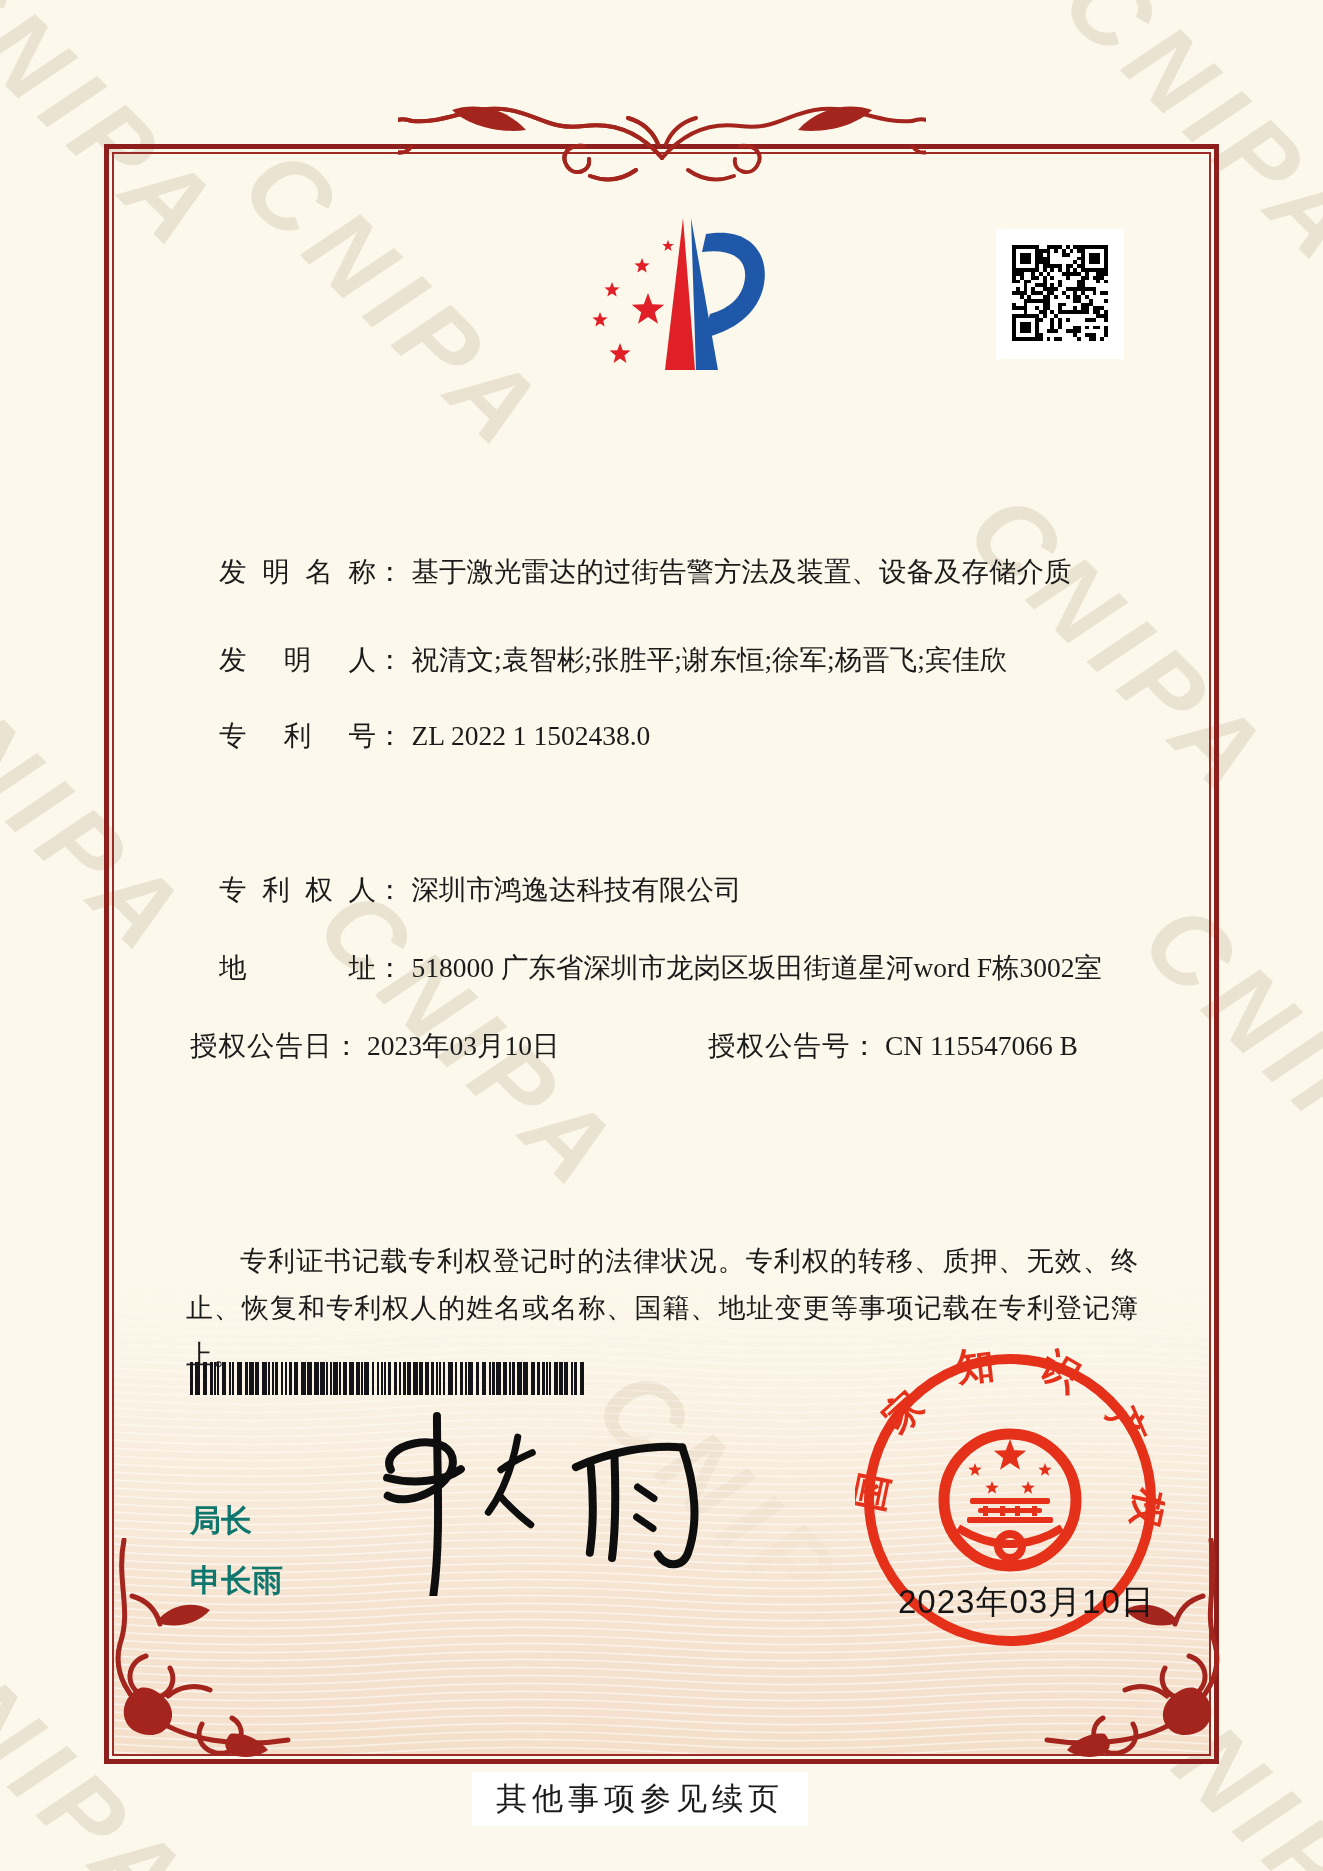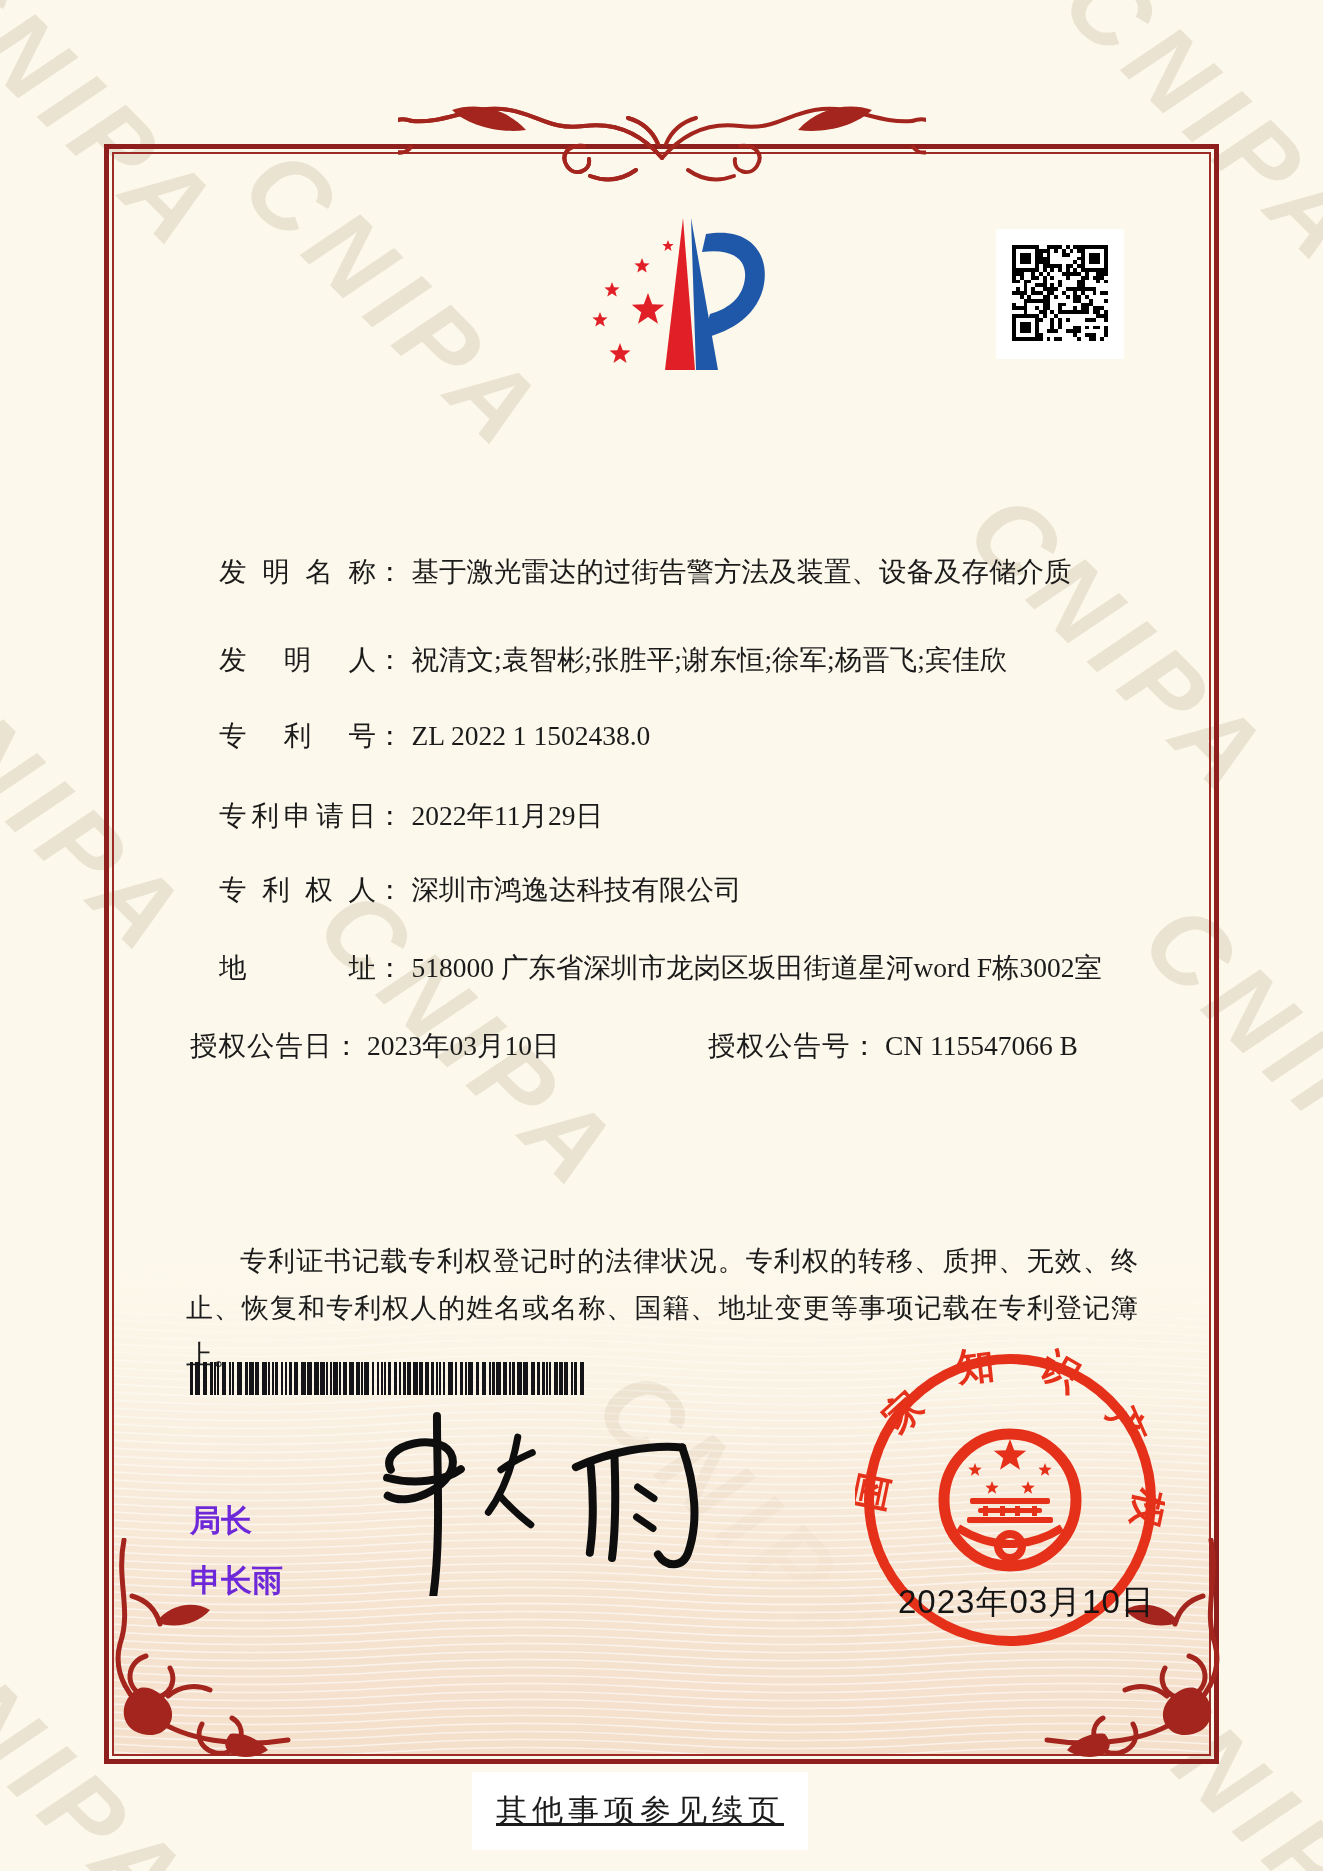--- a/index.html
+++ b/index.html
@@ -44,29 +44,29 @@
   .grant{position:absolute;left:190px;top:1028px;width:960px;font-size:27.5px;z-index:4;}
   .grant .right{position:absolute;left:518px;top:0;}
   .grant .glabel{letter-spacing:1px;}
   
   .para{position:absolute;left:186px;width:952px;font-size:27px;line-height:47px;text-align:justify;
         text-indent:54px;z-index:4;}
   .p1{top:1096px}.p2{top:1238px}
   
   .barcode{position:absolute;left:190px;top:1362px;z-index:4;}
   .signer{position:absolute;left:190px;font-family:"Liberation Sans","DejaVu Sans",sans-serif;
-          font-weight:bold;font-size:31px;color:#6d28d9;z-index:4;}
+          font-weight:bold;font-size:31px;color:#0f766e;z-index:4;}
   .signer.t{top:1500px}.signer.n{top:1560px}
   .signature{position:absolute;left:352px;top:1406px;z-index:4;}
   .seal{position:absolute;left:855px;top:1348px;z-index:4;}
   .sealdate{position:absolute;left:898px;top:1580px;font-family:"Liberation Sans","DejaVu Sans",sans-serif;
             font-size:33px;color:#141414;z-index:5;letter-spacing:1px;}
   .pageno{position:absolute;left:0;top:1712px;width:100%;text-align:center;font-size:24px;z-index:4;}
   .note{position:absolute;left:640px;top:1772px;transform:translateX(-50%);background:#ffffff;
-        padding:18px 24px;font-size:31px;letter-spacing:5px;z-index:4;white-space:nowrap;text-decoration:underline;}
+        padding:6px 24px;font-size:31px;letter-spacing:5px;z-index:4;white-space:nowrap;}
 </style>
 </head>
 <body>
 
 <div class="page">
 
   <div class="wm wm1">CNIPA</div>
   <div class="wm wm2">CNIPA</div>
   <div class="wm wm3">CNIPA</div>
   <div class="wm wm4">CNIPA</div>
@@ -447,23 +447,20 @@
 
   <div class="frow f0">
     <span class="flabel">发明名称</span><span class="fcolon">：</span><span class="fvalue">基于激光雷达的过街告警方法及装置、设备及存储介质</span>
   </div>
   <div class="frow f1">
     <span class="flabel">发明人</span><span class="fcolon">：</span><span class="fvalue">祝清文;袁智彬;张胜平;谢东恒;徐军;杨晋飞;宾佳欣</span>
   </div>
   <div class="frow f2">
     <span class="flabel">专利号</span><span class="fcolon">：</span><span class="fvalue">ZL 2022 1 1502438.0</span>
   </div>
-  <div class="frow f3">
-    <span class="flabel">专利申请日</span><span class="fcolon">：</span><span class="fvalue">2022年11月29日</span>
-  </div>
   <div class="frow f4">
     <span class="flabel">专利权人</span><span class="fcolon">：</span><span class="fvalue">深圳市鸿逸达科技有限公司</span>
   </div>
   <div class="frow f5">
     <span class="flabel">地址</span><span class="fcolon">：</span><span class="fvalue">518000 广东省深圳市龙岗区坂田街道星河word F栋3002室</span>
   </div>
 
   <div class="grant">
     <span><span class="glabel">授权公告日</span><span>：</span></span>
     <span>2023年03月10日</span>

